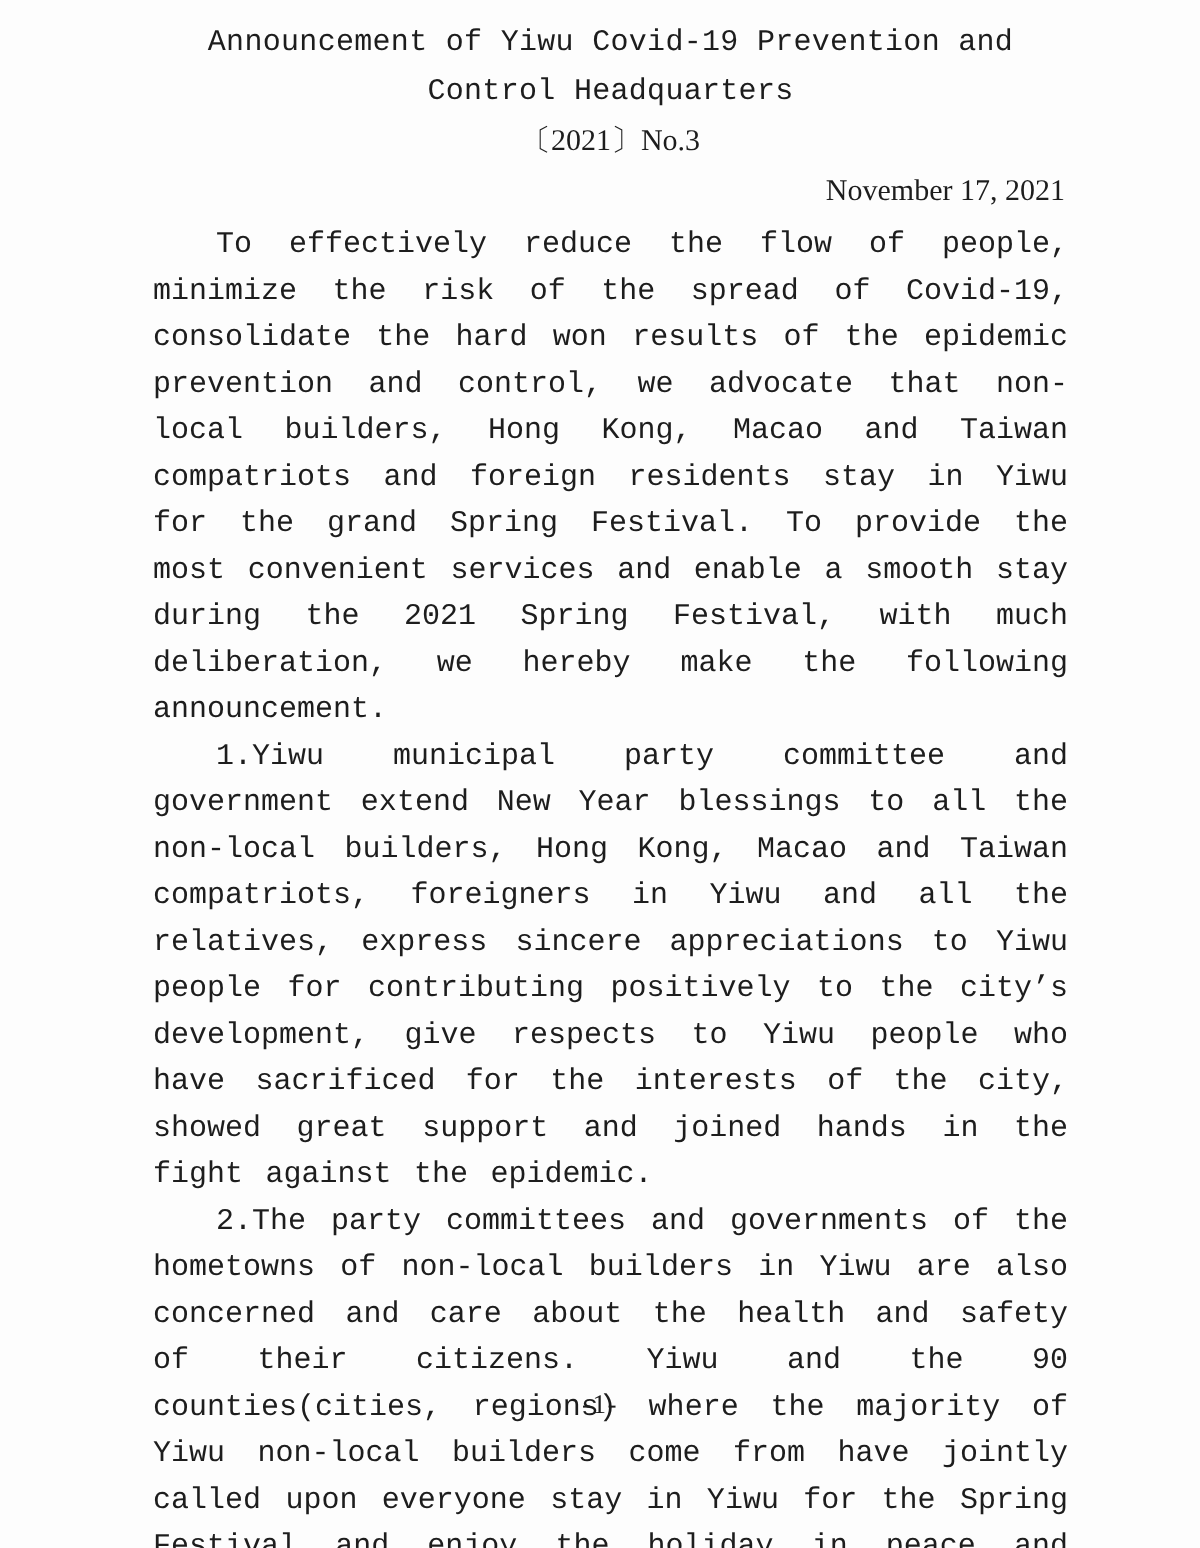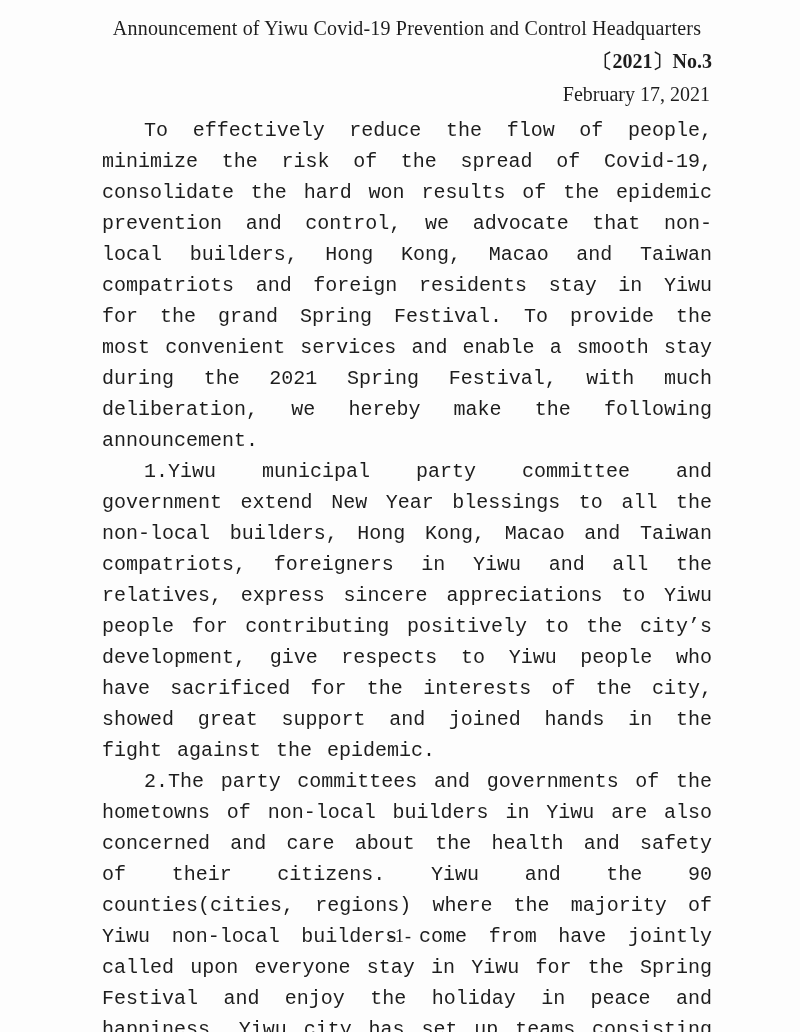--- a/index.html
+++ b/index.html
@@ -23,26 +23,26 @@
     top: 0;
     width: 610px;
   }
   .title {
     margin: 12px 0 0 0;
     font-size: 20px;
     font-weight: normal;
     text-align: center;
     line-height: 33px;
     letter-spacing: 0.2px;
+    font-family: Liberation Mono, monospace;
   }
   .doc-number {
-    text-align: right;
+    text-align: center;
     font-size: 20px;
     line-height: 33px;
-    font-weight: bold;
   }
   .doc-date {
     text-align: right;
     font-size: 20px;
     line-height: 33px;
     margin-bottom: 4px;
     padding-right: 2px;
   }
   .para {
     margin: 0;
@@ -63,19 +63,19 @@
     letter-spacing: 1px;
   }
 </style>
 </head>
 <body>
 
 <div class="doc-page">
   <div class="content">
     <h1 class="title">Announcement of Yiwu Covid-19 Prevention and Control Headquarters</h1>
     <div class="doc-number">〔2021〕No.3</div>
-    <div class="doc-date">February 17, 2021</div>
+    <div class="doc-date">November 17, 2021</div>
     <p class="para">To effectively reduce the flow of people, minimize the risk of the spread of Covid-19, consolidate the hard won results of the epidemic prevention and control, we advocate that non-local builders, Hong Kong, Macao and Taiwan compatriots and foreign residents stay in Yiwu for the grand Spring Festival. To provide the most convenient services and enable a smooth stay during the 2021 Spring Festival, with much deliberation, we hereby make the following announcement.</p>
     <p class="para">1.Yiwu municipal party committee and government extend New Year blessings to all the non-local builders, Hong Kong, Macao and Taiwan compatriots, foreigners in Yiwu and all the relatives, express sincere appreciations to Yiwu people for contributing positively to the city’s development, give respects to Yiwu people who have sacrificed for the interests of the city, showed great support and joined hands in the fight against the epidemic.</p>
     <p class="para">2.The party committees and governments of the hometowns of non-local builders in Yiwu are also concerned and care about the health and safety of their citizens. Yiwu and the 90 counties(cities, regions) where the majority of Yiwu non-local builders come from have jointly called upon everyone stay in Yiwu for the Spring Festival and enjoy the holiday in peace and happiness. Yiwu city has set up teams consisting of party members to provide voluntary services to all the non-local builders, Hong Kong, Macao and Taiwan compatriots, foreign residents (Hereinafter referred to as “non-locals who stay in Yiwu for the Spring Festival”). Please reach out for help by the Hot-line 96150 (12345). For foreigners, please call the bilingual service hotline(Foreign Affairs Office: 85214963, Exit and Entry Administration: 85414400).</p>
   </div>
   <div class="page-number">-1-</div>
 </div>
 
 </body></html>

